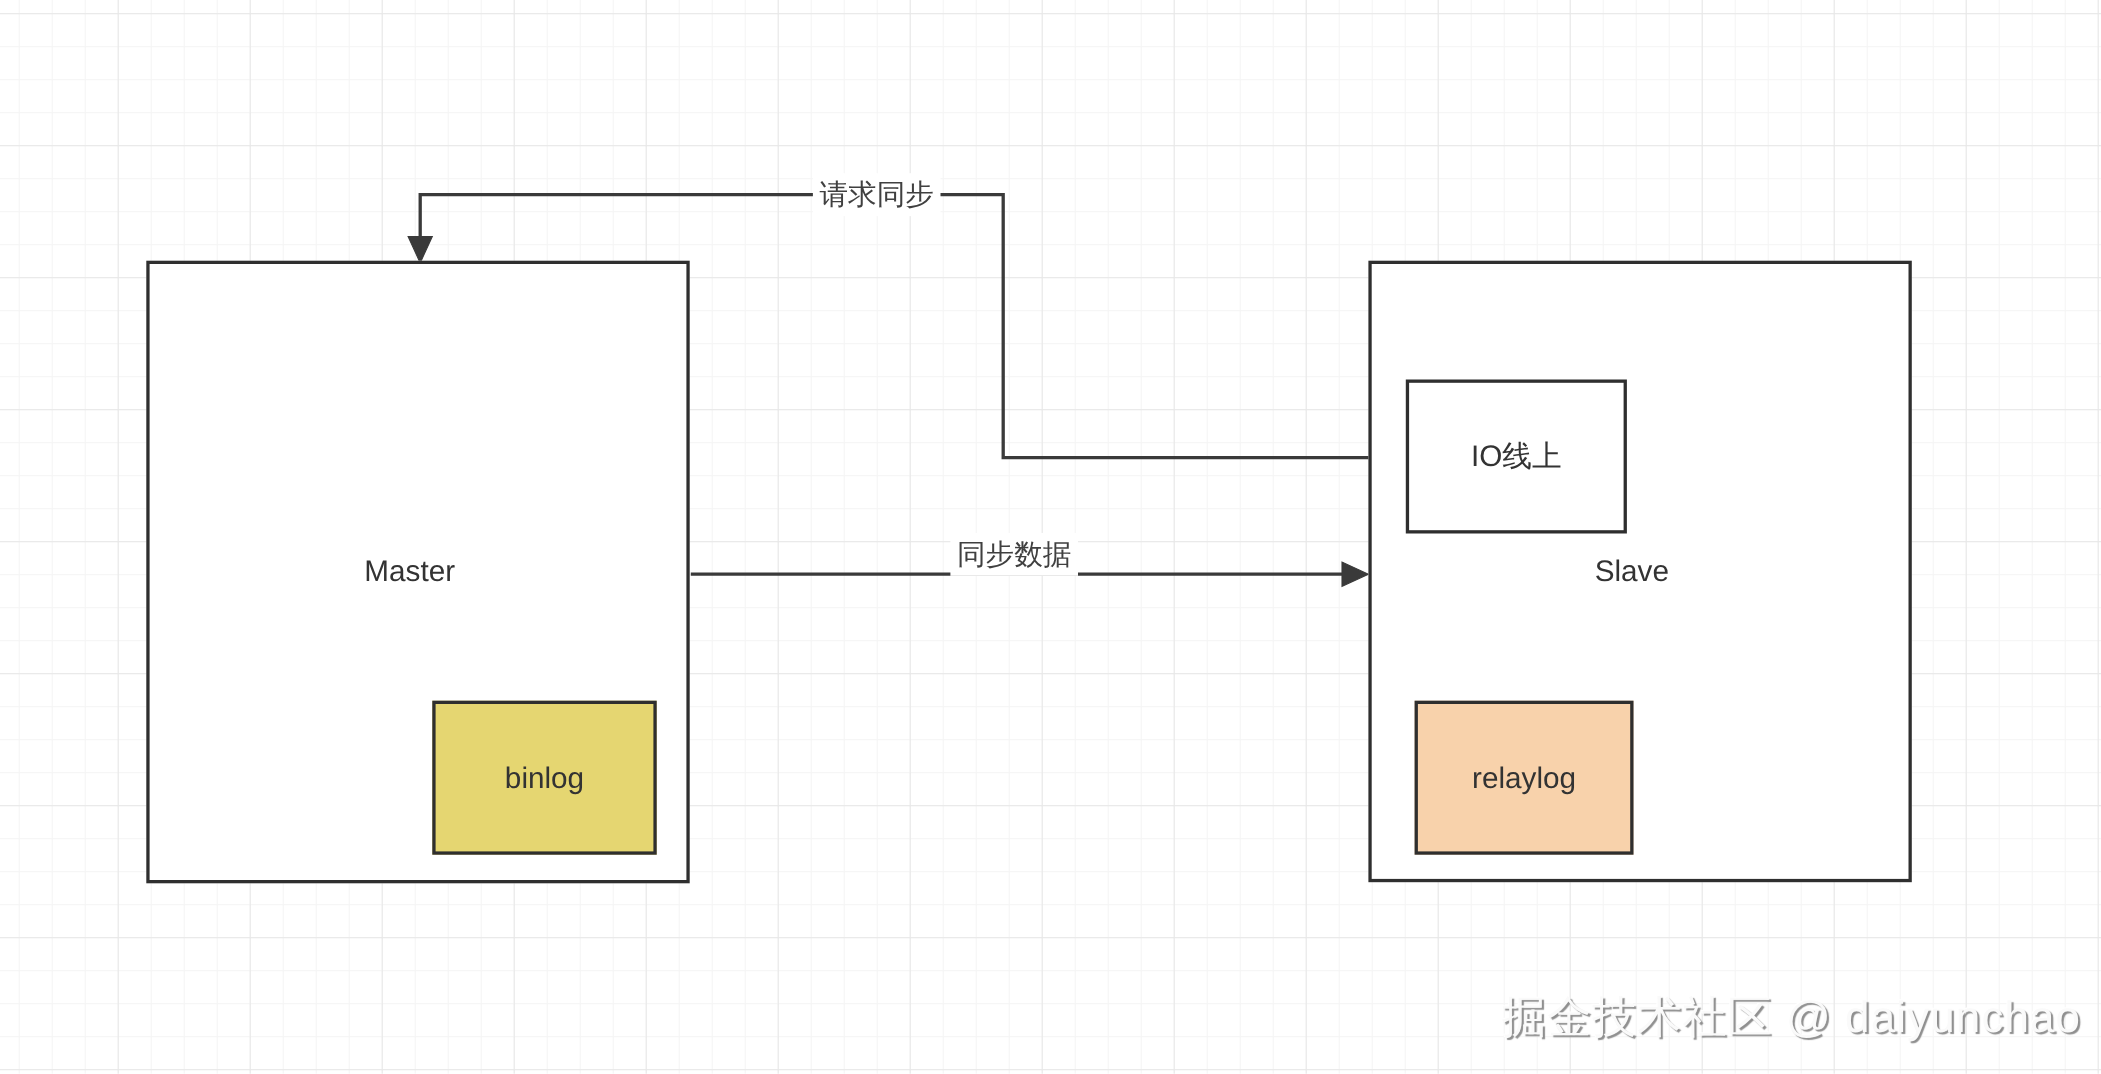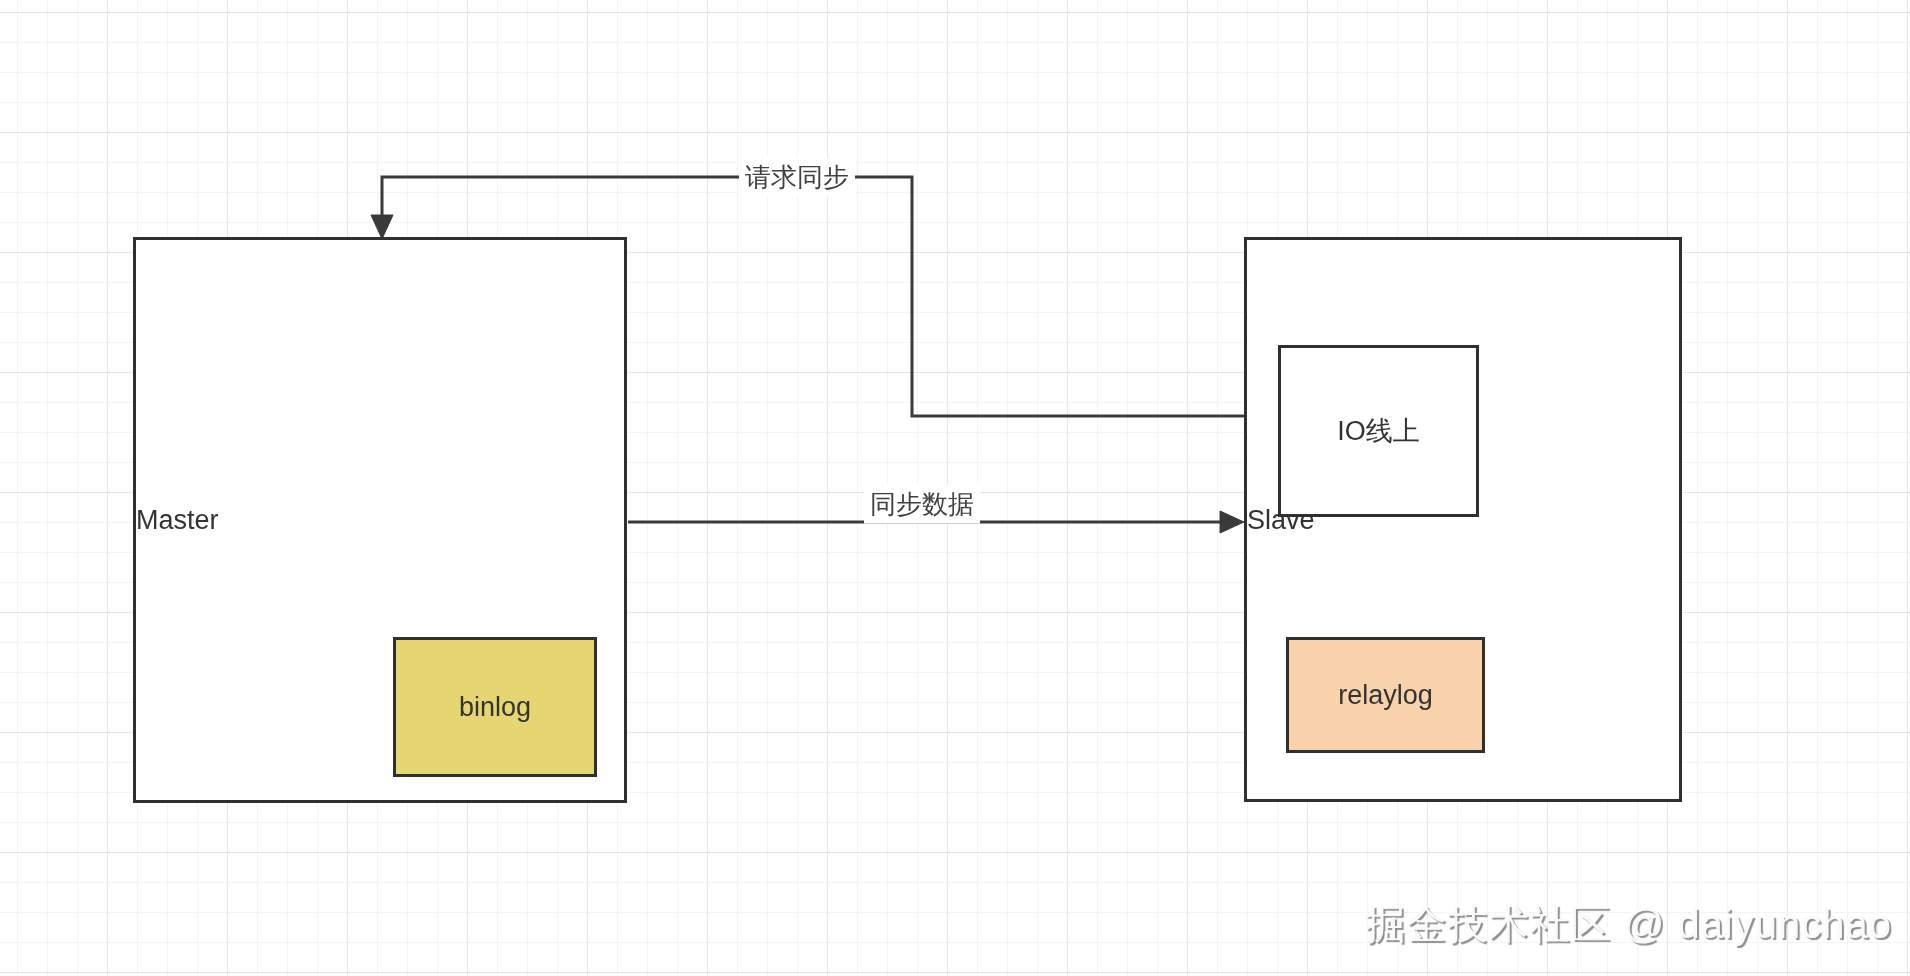--- a/index.html
+++ b/index.html
@@ -36,34 +36,34 @@
     border: 3px solid #2f2f2f;
     background: #ffffff;
     display: flex;
     align-items: center;
     justify-content: center;
     color: #333333;
     font-size: 27px;
   }
 
   .node-master   { left: 133px;  top: 237px; width: 494px; height: 566px; }
-  .node-slave    { left: 1244px; top: 237px; width: 438px; height: 565px; }
+  .node-slave    { left: 1244px; top: 237px; width: 494px; height: 565px; }
 
   
   .big-label {
     position: absolute;
     left: 0; right: 15px;
     top: 50%;
     transform: translateY(-50%);
-    text-align: left;
+    text-align: center;
   }
 
   .node-binlog   { left: 393px;  top: 637px; width: 204px; height: 140px; background: #e5d671; text-align: center; }
-  .node-relaylog { left: 1286px; top: 637px; width: 199px; height: 116px; background: #f8d2ab; }
-  .node-io       { left: 1278px; top: 345px; width: 201px; height: 172px; background: #ffffff; text-align: center; }
+  .node-relaylog { left: 1286px; top: 637px; width: 199px; height: 140px; background: #f8d2ab; }
+  .node-io       { left: 1278px; top: 345px; width: 201px; height: 140px; background: #ffffff; text-align: center; }
 
   .edge-label {
     position: absolute;
     transform: translate(-50%, -50%);
     background: #ffffff;
     padding: 2px 6px;
     color: #404040;
     font-size: 26px;
     white-space: nowrap;
   }

